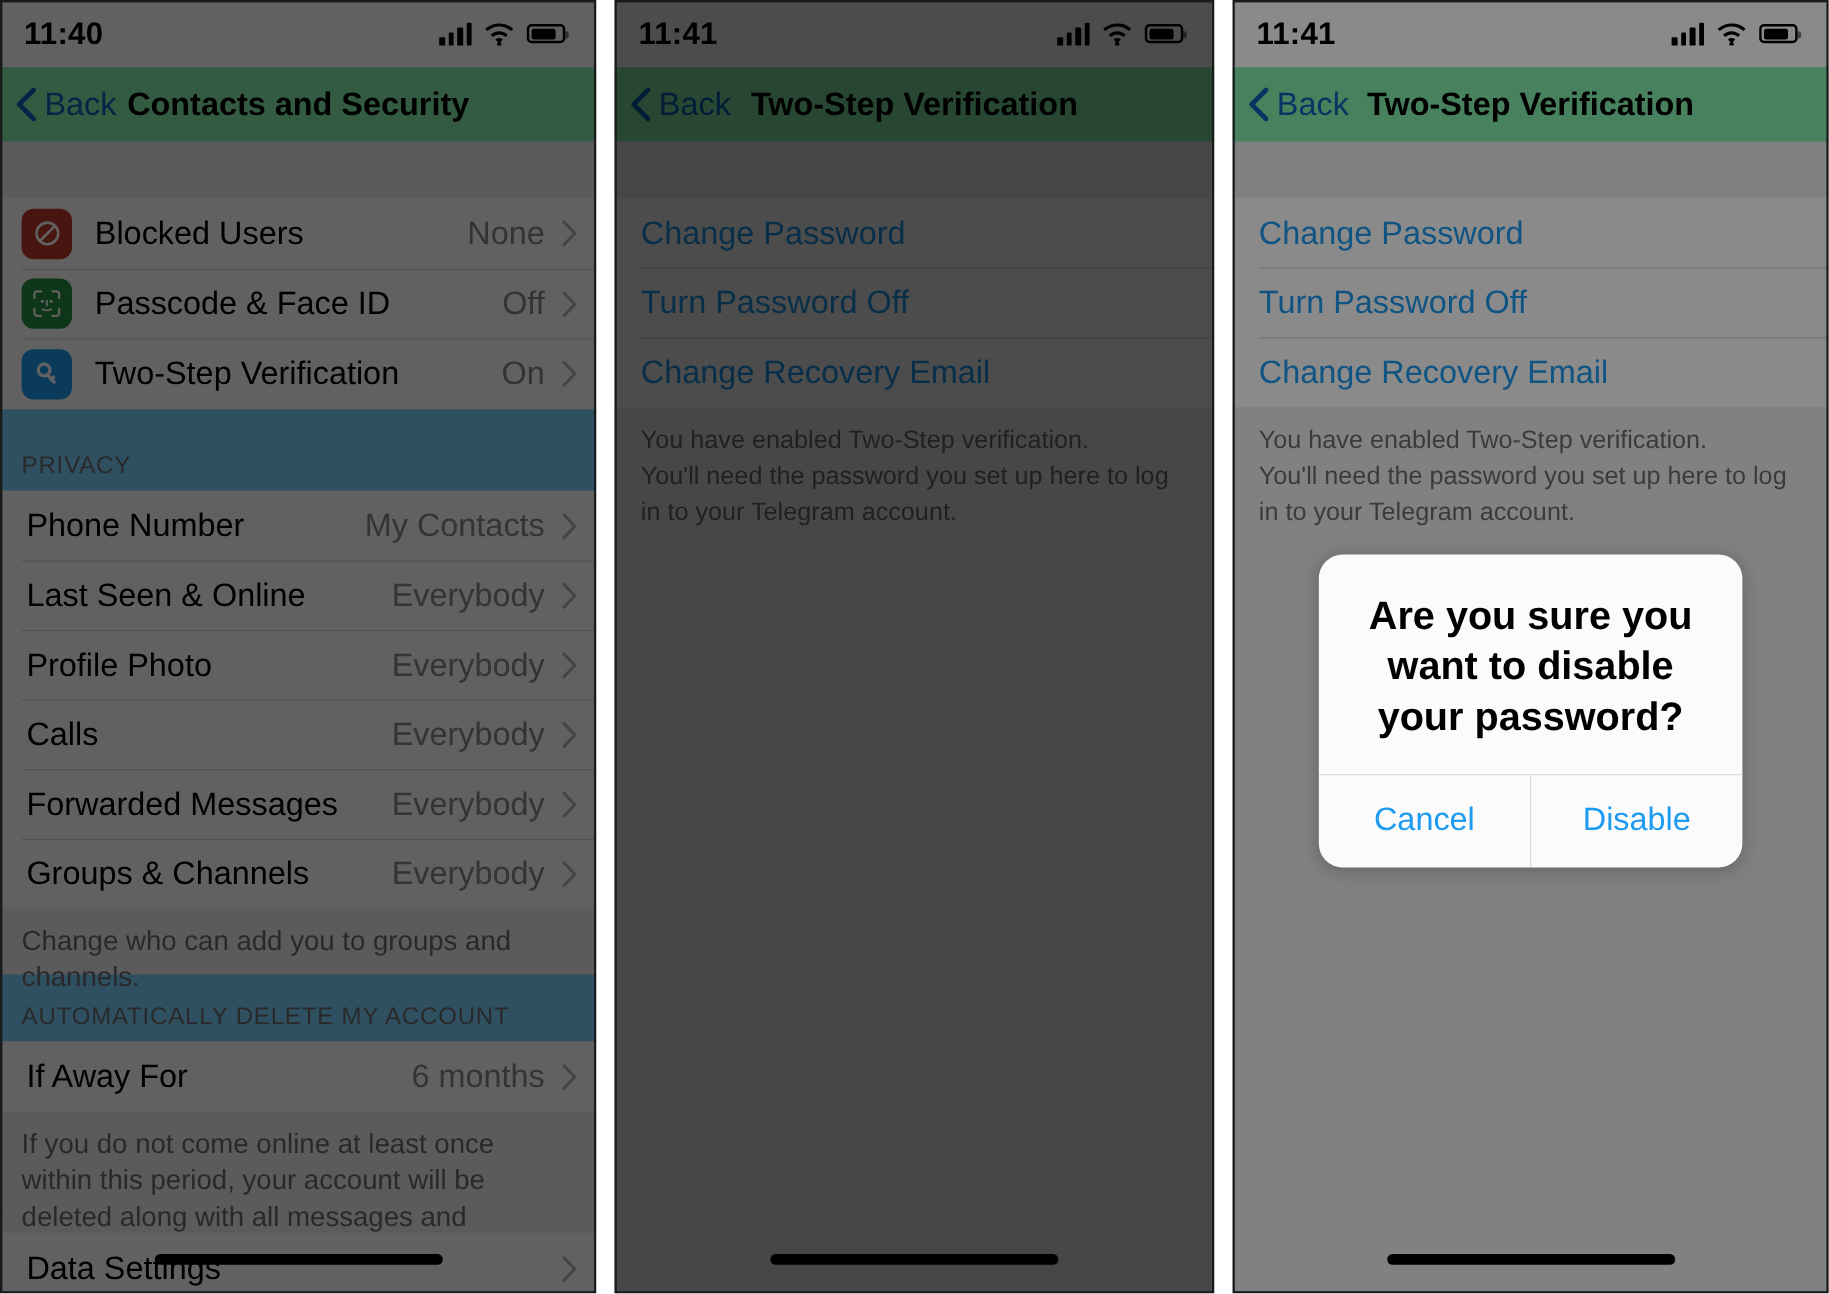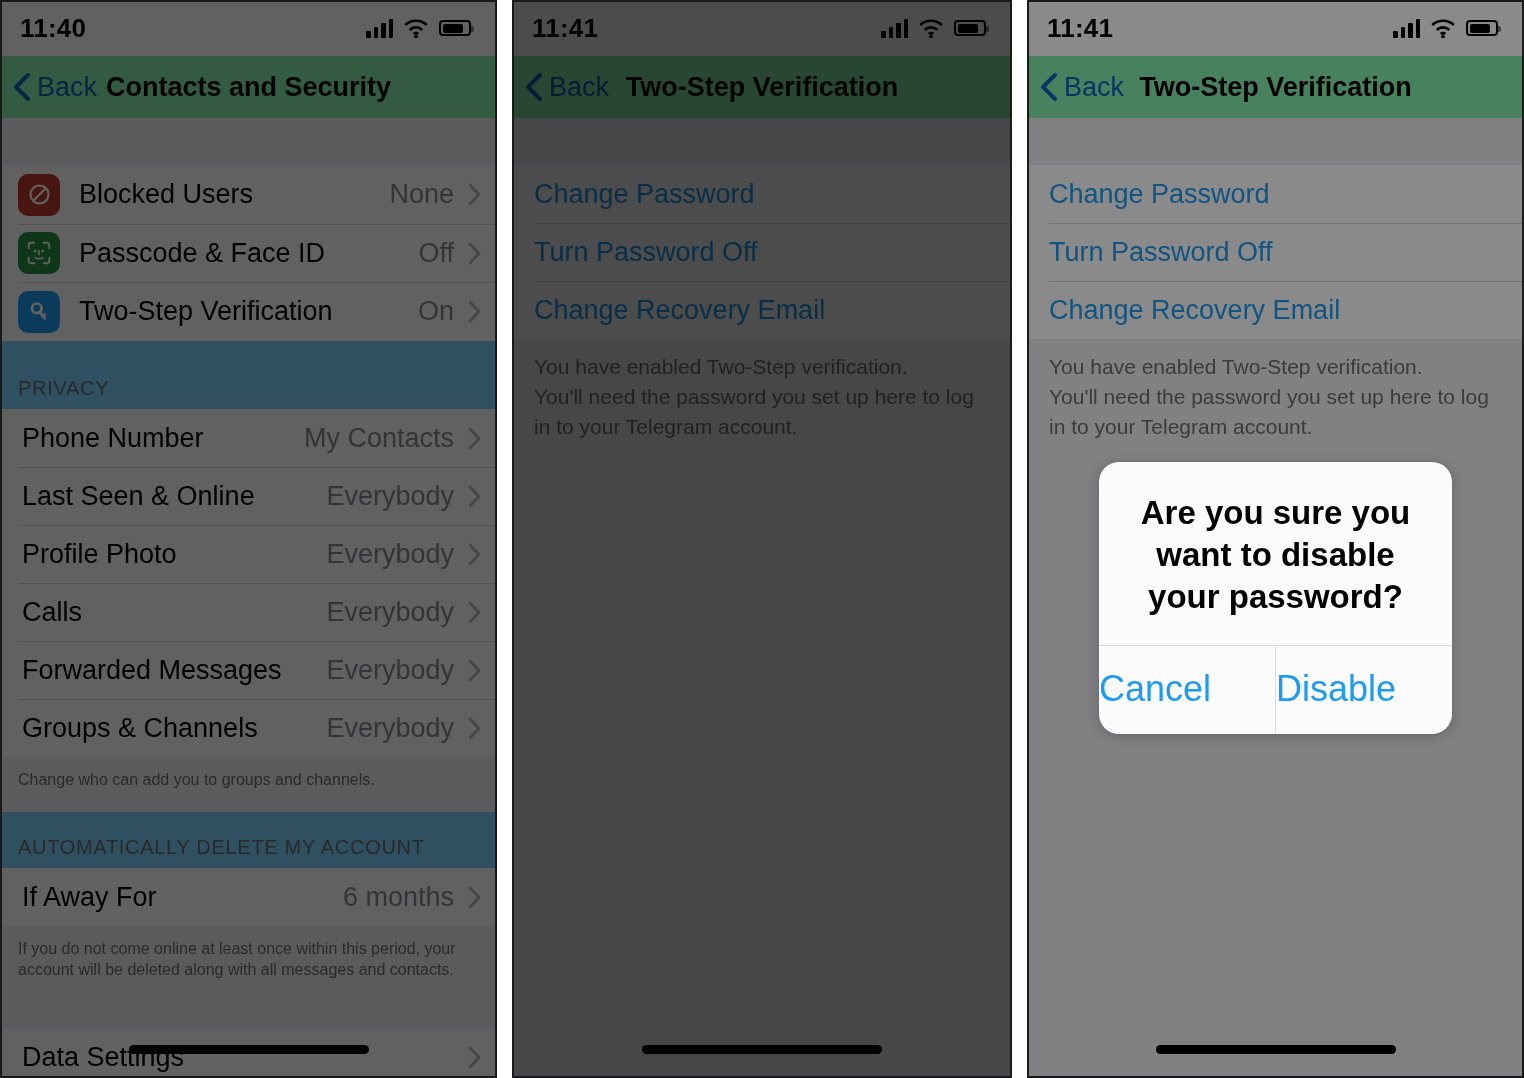--- a/index.html
+++ b/index.html
@@ -65,39 +65,39 @@
   .ico.red{background:#c0392b;}
   .ico.green{background:#23903f;}
   .ico.blue{background:#1d9bf0;}
   .row .label{font-size:27px;color:#000;flex:1 1 auto;white-space:nowrap;}
   .row .value{font-size:27px;color:#8a8a8e;margin-right:14px;white-space:nowrap;}
   .chev-r{width:13px;height:23px;flex:0 0 auto;}
 
   
   .sect-head{font-size:20px;color:#6d6d72;letter-spacing:.7px;padding:0 0 9px 18px;background:#7dd3fc;
              display:flex;align-items:flex-end;box-sizing:border-box;}
-  .sect-foot{font-size:16px;color:#6d6d72;line-height:1.32;padding:12px 24px 0 18px;background:#efeff4;box-sizing:border-box;}
+  .sect-foot{font-size:23px;color:#6d6d72;line-height:1.32;padding:12px 24px 0 18px;background:#efeff4;box-sizing:border-box;}
 
   
   .linkrow{position:relative;display:flex;align-items:center;background:#fff;padding-left:22px;box-sizing:border-box;}
   .linkrow + .linkrow::before{content:"";position:absolute;left:22px;right:0;top:0;height:1px;background:#d8d8dc;}
   .linkrow .ltext{font-size:27px;color:#1d9bf0;text-align:right;}
   .info{font-size:21px;color:#6d6d72;line-height:1.42;padding:13px 26px 0 22px;background:#efeff4;box-sizing:border-box;}
 
   
   .home-ind{position:absolute;left:50%;transform:translateX(-50%);bottom:24px;
             width:240px;height:9px;border-radius:5px;background:#000;z-index:50;}
 
   
   .alert{position:absolute;z-index:70;background:#fbfbfb;border-radius:20px;
          box-shadow:0 2px 14px rgba(0,0,0,.22);overflow:hidden;}
   .alert-msg{padding:30px 30px 26px 30px;text-align:center;font-size:33px;font-weight:bold;
              color:#000;line-height:1.28;}
   .alert-btns{display:flex;border-top:1px solid #dcdcdc;}
-  .alert-btn{flex:1 1 0;font-size:36px;color:#1d9bf0;padding:22px 0 24px 0;cursor:pointer;}
+  .alert-btn{flex:1 1 0;text-align:center;font-size:27px;color:#1d9bf0;padding:22px 0 24px 0;cursor:pointer;}
   .alert-btn + .alert-btn{border-left:1px solid #dcdcdc;}
 </style>
 </head>
 <body>
 
 <div class="stage">
 
   <div class="panel" id="panel1">
     <div class="screen">
       <div class="content">

